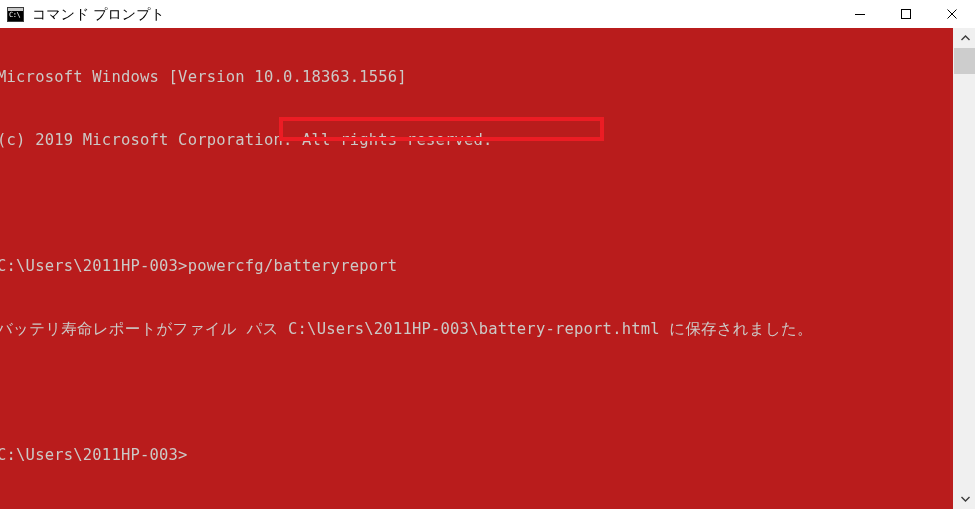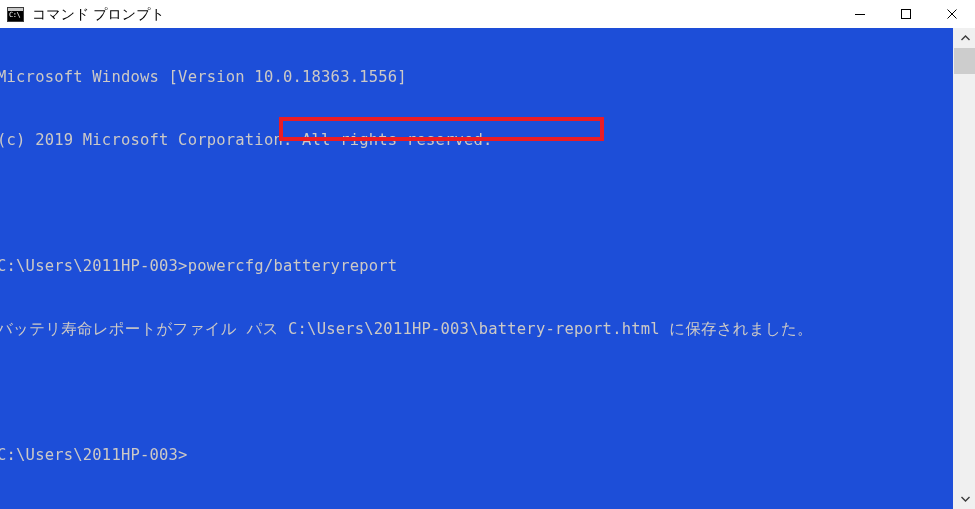--- a/index.html
+++ b/index.html
@@ -95,21 +95,21 @@
   }
   .win-btn svg { display: block; }
 
   
   .console {
     position: absolute;
     left: 0;
     top: 28px;
     width: 953px;
     height: 481px;
-    background: #1d4ed8;
+    background: #b91c1c;
     overflow: hidden;
   }
 
   .console-text {
     position: absolute;
     left: -3px;
     top: -3px;
     margin: 0;
     font-family: "DejaVu Sans Mono", "Liberation Mono", monospace;
     font-size: 15.5px;

